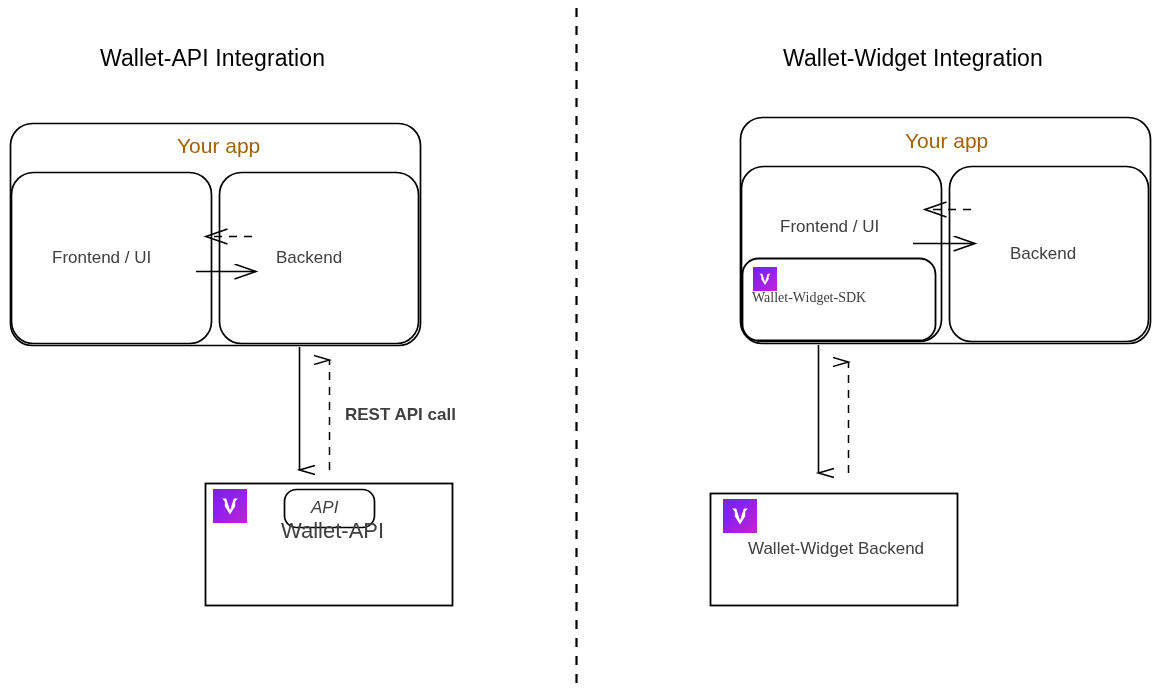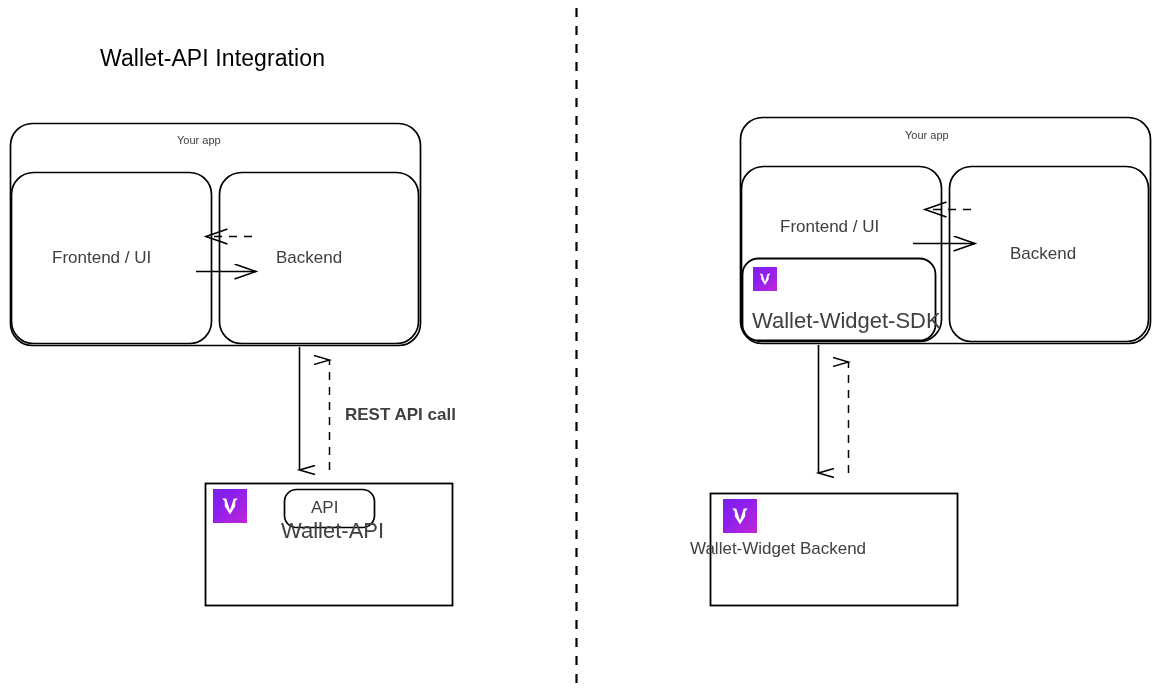--- a/index.html
+++ b/index.html
@@ -40,37 +40,37 @@
   #title-right { left: 783px; top: 45px; }
 
   .boxlabel {
     position: absolute;
     font-size: 17px;
     white-space: nowrap;
     color: #404040;
   }
   .yourapp {
     position: absolute;
-    font-size: 11px;
+    font-size: 21px;
     white-space: nowrap;
-    color: #404040;
+    color: #a16207;
   }
   #yourapp-left  { left: 177px; top: 134px; }
   #yourapp-right { left: 905px; top: 129px; }
 
   #label-frontend-left { left: 52px;  top: 248px; }
   #label-backend-left  { left: 276px; top: 248px; }
   #label-rest-api      { left: 345px; top: 405px; font-size: 17px; font-weight: bold; }
-  #label-api-pill      { left: 311px; top: 498px; font-size: 17px; }
+  #label-api-pill      { left: 311px; top: 498px; font-size: 17px; font-style: italic; }
   #label-wallet-api    { left: 281px; top: 518px; font-size: 22px; }
 
   #label-frontend-right { left: 780px; top: 217px; }
   #label-backend-right  { left: 1010px; top: 244px; }
-  #label-sdk            { left: 752px; top: 308px; font-size: 22px; }
-  #label-ww-backend     { left: 690px; top: 539px; font-size: 17px; }
+  #label-sdk            { left: 752px; top: 290px; font-size: 14px; font-family: Liberation Serif, serif; }
+  #label-ww-backend     { left: 748px; top: 539px; font-size: 17px; }
 
   .logo {
     position: absolute;
     background: linear-gradient(135deg, #7b20e8 0%, #8a1ff0 35%, #c026d3 100%);
     display: block;
   }
   .logo svg { display: block; }
   #logo-wallet-api  { left: 213px; top: 489px; width: 34px; height: 34px; }
   #logo-sdk         { left: 753px; top: 267px; width: 24px; height: 24px; }
   #logo-ww-backend  { left: 723px; top: 499px; width: 34px; height: 34px; }
@@ -148,20 +148,21 @@
   <div class="boxlabel" id="label-api-pill">API</div>
 
   <div class="boxlabel" id="label-wallet-api">Wallet-API</div>
 
   <span class="logo" id="logo-wallet-api">
     <svg width="34" height="34" viewBox="0 0 34 34" aria-hidden="true">
       <path d="M9.2 9.4 L13.2 9.4 L17 21.4 L20.8 9.4 L24.8 9.4 L22.2 12.6 L22.2 17.2 L17 25.6 L11.8 17.2 L11.8 12.6 Z" fill="#ffffff"></path>
     </svg>
   </span>
 
+  <div class="title" id="title-right">Wallet-Widget Integration</div>
 
   <div class="yourapp" id="yourapp-right">Your app</div>
 
   <div class="boxlabel" id="label-frontend-right">Frontend / UI</div>
 
   <div class="boxlabel" id="label-backend-right">Backend</div>
 
   <div class="boxlabel" id="label-sdk">Wallet-Widget-SDK</div>
 
   <div class="boxlabel" id="label-ww-backend">Wallet-Widget Backend</div>

